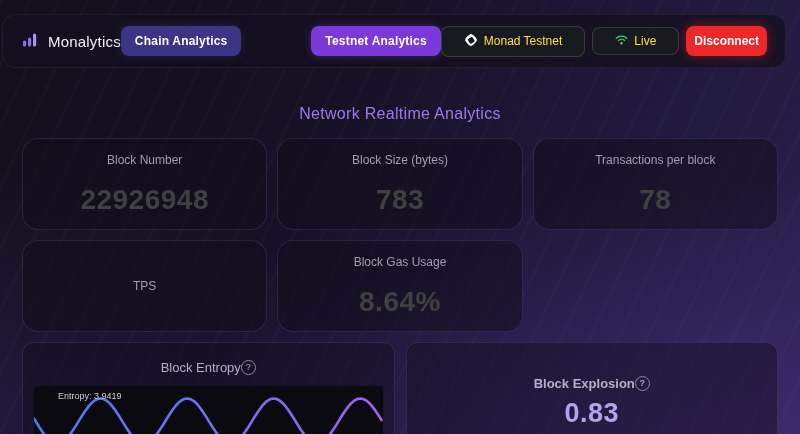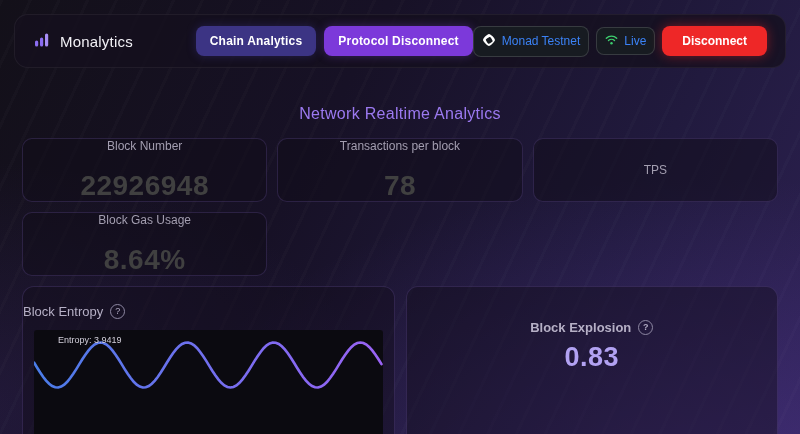--- a/index.html
+++ b/index.html
@@ -14,74 +14,74 @@
     position:relative;
   }
   .streaks {
     position:absolute; inset:0; pointer-events:none;
     background:repeating-linear-gradient(115deg, rgba(255,255,255,0.015) 0 3px, transparent 3px 26px);
     mix-blend-mode:screen;
   }
 
   
   .navbar {
-    position:absolute; left:14px; right:14px; top:14px; height:54px;
+    position:absolute; left:2px; right:14px; top:14px; height:54px;
     background:rgba(20,16,29,0.78);
     border:1px solid rgba(255,255,255,0.055);
     border-radius:14px;
     display:flex; align-items:center; padding:0 18px;
   }
   .brand { display:flex; align-items:center; gap:8px; cursor:pointer; }
   .brand-text { font-size:15px; font-weight:500; color:#f2f1f6; letter-spacing:0.2px; }
-  .nav-center { flex:1; display:flex; justify-content:flex-end; gap:8px; }
+  .nav-center { flex:1; display:flex; justify-content:space-between; gap:8px; }
   .nav-btn {
     border:none; cursor:pointer; border-radius:8px;
     font-family:inherit; font-size:12px; font-weight:bold; color:#ffffff;
     padding:8px 14px; letter-spacing:0.2px;
   }
   .nav-btn.chain { background:#3c3484; box-shadow:0 0 10px rgba(70,60,160,0.35); }
   .nav-btn.protocol { background:#7c39da; box-shadow:0 0 10px rgba(130,70,220,0.35); }
   .nav-right { display:flex; align-items:center; gap:7px; }
   .pill {
     display:flex; align-items:center; gap:6px;
     background:#171b21; border:1px solid rgba(255,255,255,0.14);
-    border-radius:8px; padding:6px 8px; font-size:12px; color:#3b82f6; cursor:pointer;
+    border-radius:8px; padding:6px 22px; font-size:12px; color:#fde047; cursor:pointer;
   }
   .pill.live { cursor:default; }
   .disconnect-btn {
     border:none; cursor:pointer; border-radius:8px;
     background:#ee2727; color:#fff; font-family:inherit;
-    font-size:12px; font-weight:bold; padding:8px 20px;
+    font-size:12px; font-weight:bold; padding:8px 8px;
     box-shadow:0 0 12px rgba(238,40,40,0.45);
   }
 
   
   .content { position:absolute; top:68px; left:0; right:0; padding:0 22px; }
   .page-title {
     text-align:center; margin:37px 0 15px;
     font-size:16px; font-weight:normal; color:#9b79f0; letter-spacing:0.3px;
   }
   .stats-grid { display:grid; grid-template-columns:repeat(3,1fr); gap:10px; }
   .card {
-    height:64px; border-radius:10px;
+    height:92px; border-radius:16px;
     background:rgba(16,12,24,0.5);
     border:1px solid rgba(132,106,202,0.22);
     display:flex; flex-direction:column; align-items:center; justify-content:center; gap:17px;
   }
   .card-label { font-size:12px; color:#a39eb0; }
   .card-value { font-size:28px; font-weight:bold; color:#404040; letter-spacing:0.5px; }
 
   .bottom-grid { display:grid; grid-template-columns:1fr 1fr; gap:11px; margin-top:10px; }
   .panel {
     border-radius:12px; height:170px;
     background:rgba(16,12,24,0.42);
     border:1px solid rgba(132,106,202,0.22);
   }
   .panel-title {
-    display:flex; align-items:center; gap:7px;
+    display:flex; align-items:center; justify-content:center; 
     margin-top:17px; font-size:13px; color:#b6b0c6;
   }
   .help-circle {
     width:15px; height:15px; border-radius:50%;
     border:1px solid #8d87a2; color:#b0aac2;
     font-size:9px; display:inline-flex; align-items:center; justify-content:center;
     cursor:pointer; line-height:1;
   }
   .chart-box {
     margin:11px 11px 0; height:116px; position:relative;
@@ -106,21 +106,21 @@
         <rect x="2" y="10.5" width="3.2" height="6" rx="1.6" fill="#8b6df2"></rect>
         <rect x="7" y="7.5" width="3.2" height="9" rx="1.6" fill="#8b6df2"></rect>
         <rect x="12" y="3.5" width="3.2" height="13" rx="1.6" fill="#a88ef6"></rect>
       </svg>
     </span>
     <span class="brand-text">Monalytics</span>
   </div>
 
   <div class="nav-center">
     <button class="nav-btn chain">Chain Analytics</button>
-    <button class="nav-btn protocol">Protocol Disconnect</button>
+    <button class="nav-btn protocol">Testnet Analytics</button>
   </div>
 
   <div class="nav-right">
     <div class="pill">
       <span>
         <svg width="14" height="14" viewBox="0 0 24 24">
           <path fill="#ffffff" d="M12 1.8c-2.8 0-10.2 7.4-10.2 10.2S9.2 22.2 12 22.2 22.2 14.8 22.2 12 14.8 1.8 12 1.8zm-1 16.6c-1.2-.33-4.72-6.03-4.4-7.23.33-1.2 6.03-4.72 7.23-4.4 1.2.33 4.72 6.03 4.4 7.23-.33 1.2-6.03 4.73-7.23 4.4z"></path>
         </svg>
       </span>
       <span>Monad Testnet</span>
@@ -139,20 +139,24 @@
   </div>
 </div>
 
 <div class="content">
   <div class="page-title">Network Realtime Analytics</div>
 
   <div class="stats-grid">
     <div class="card">
       <div class="card-label">Block Number</div>
       <div class="card-value">22926948</div>
+    </div>
+    <div class="card">
+      <div class="card-label">Block Size (bytes)</div>
+      <div class="card-value">783</div>
     </div>
     <div class="card">
       <div class="card-label">Transactions per block</div>
       <div class="card-value">78</div>
     </div>
     <div class="card">
       <div class="card-label">TPS</div>
     </div>
     <div class="card">
       <div class="card-label">Block Gas Usage</div>

